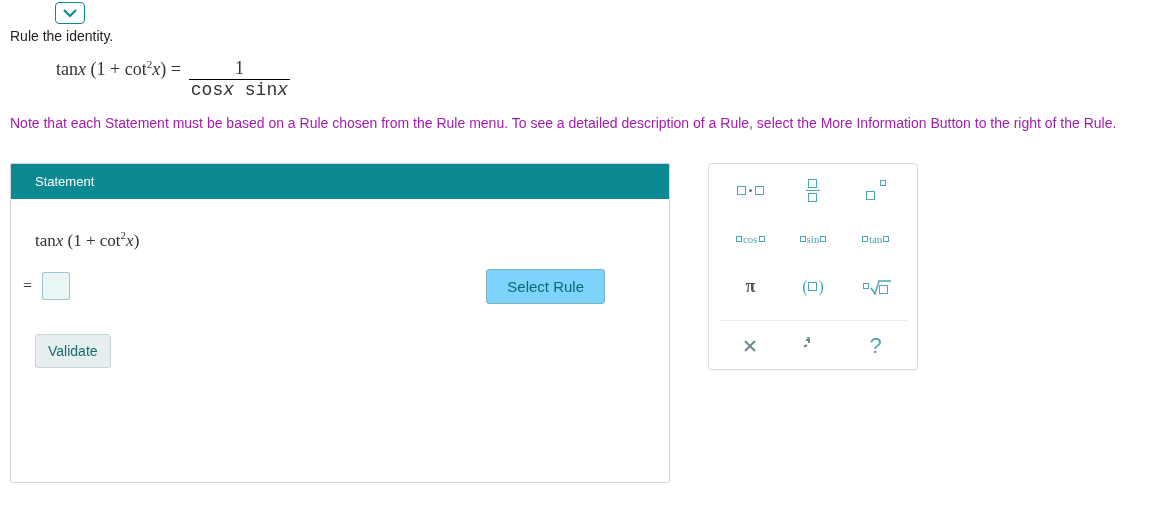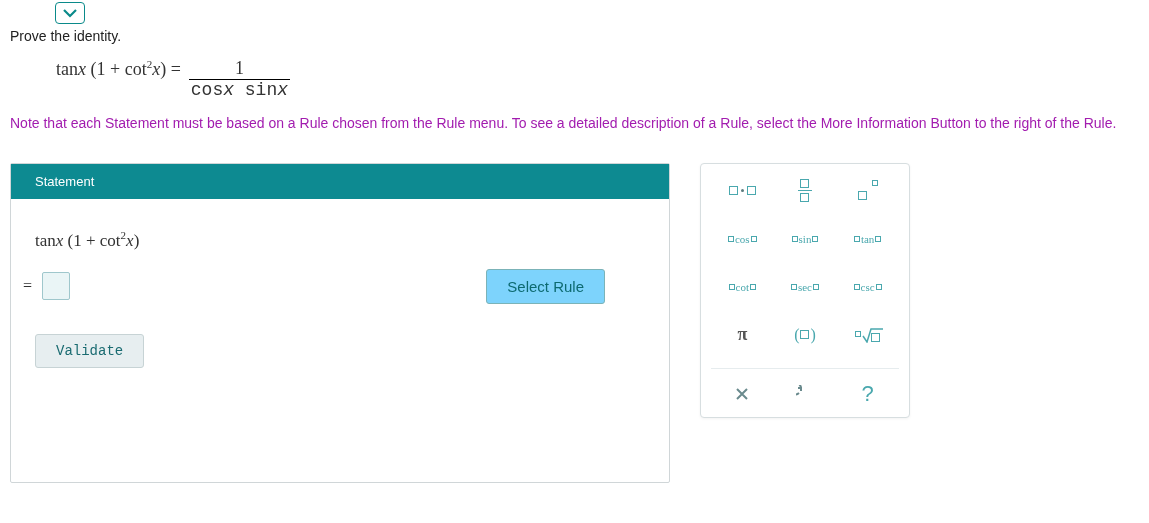--- a/index.html
+++ b/index.html
@@ -10,31 +10,31 @@
   .prompt-title { font-size: 14px; color: #222; margin-bottom: 14px; }
   .eq-wrap { margin: 0 0 14px 46px; font-family: 'Times New Roman', serif; font-size: 18px; display: flex; }
   .eq-wrap .lhs { margin-right: 6px; }
   .sup { font-size: 11px; vertical-align: super; }
   .frac { display: inline-flex; flex-direction: column; align-items: center; vertical-align: middle; margin-left: 2px; }
   .frac .num { padding: 0 2px; }
   .frac .bar { width: 100%; border-top: 1px solid #000; }
   .frac .den { padding: 0 2px; font-family: Liberation Mono, monospace; }
   .note { font-size: 14px; color: #a21caf; line-height: 1.35; margin-bottom: 30px; }
 
-  .work-area { display: flex; gap: 30px; padding: 0 10px; align-items: flex-start; }
+  .work-area { display: flex; gap: 38px; padding: 0 10px; align-items: flex-start; }
   .proof-panel { flex: 0 0 660px; border: 1px solid #d0d6d8; border-radius: 2px; background: #fff; min-height: 320px; position: relative; }
   .proof-header { display: flex; background: #0d8a91; color: #fff; font-size: 13px; }
   .ph-statement { flex: 0 0 460px; padding: 10px 24px; }
   .ph-rule { flex: 1; padding: 10px 24px; }
   .row1 { padding: 30px 24px 18px 24px; font-family: 'Times New Roman', serif; font-size: 17px; color: #333; }
   .row2 { display: flex; align-items: center; padding: 0 24px 20px 12px; }
   .eqsign { font-family: 'Times New Roman', serif; font-size: 16px; margin-right: 10px; color: #333; }
   .input-box { width: 28px; height: 28px; border: 1px solid #9fc7cc; background: #eaf5f6; border-radius: 2px; }
   .select-rule { margin-left: auto; margin-right: 40px; border: 1px solid #7bb3b8; background: #7dd3fc; color: #0d6a70; padding: 8px 20px; font-size: 15px; border-radius: 3px; cursor: pointer; font-family: inherit; }
-  .validate { margin: 10px 0 0 24px; border: 1px solid #c7d3d5; background: #e7eef0; color: #1a6b71; padding: 8px 20px; font-size: 14px; border-radius: 3px; cursor: pointer; font-family: Liberation Mono, monospace; }
+  .validate { margin: 10px 0 0 24px; border: 1px solid #c7d3d5; background: #e7eef0; color: #1a6b71; padding: 8px 12px; font-size: 14px; border-radius: 3px; cursor: pointer; font-family: Liberation Sans, sans-serif; }
 
   .palette { flex: 0 0 210px; border: 1px solid #d7dee0; border-radius: 4px; padding: 12px 10px 8px 10px; background: #fff; box-shadow: 0 1px 3px rgba(0,0,0,0.05); }
   .prow { display: flex; justify-content: space-around; align-items: center; margin-bottom: 18px; }
   .prow:last-child { margin-bottom: 4px; }
   .pbtn { width: 48px; height: 30px; display: flex; align-items: center; justify-content: center; cursor: pointer; border-radius: 3px; }
   .tiny-sq { width: 9px; height: 9px; border: 1.5px solid #4aa8ae; display: inline-block; }
   .tiny-sq-sm { width: 6px; height: 6px; border: 1.2px solid #4aa8ae; display: inline-block; }
   .dot { width: 3px; height: 3px; background: #5a7a7d; border-radius: 50%; display: inline-block; margin: 0 3px; vertical-align: middle; }
   .frac-icon { display: inline-flex; flex-direction: column; align-items: center; }
   .frac-icon .fbar { width: 14px; border-top: 1.5px solid #4aa8ae; margin: 2px 0; }
@@ -55,21 +55,21 @@
 </head>
 <body>
 
 <div class="chev">
   <svg viewBox="0 0 16 12">
       <path d="M2 3 L8 9 L14 3" fill="none" stroke="#0a8a8a" stroke-width="2.2"></path>
     </svg>
 </div>
 
 <div class="prompt">
-  <div class="prompt-title">Prove the identity.</div>
+  <div class="prompt-title">Rule the identity.</div>
 
   <div class="eq-wrap">
     <span class="lhs">tan<i>x</i> (1 + cot<span class="sup">2</span><i>x</i>) =</span>
     <span class="frac">
       <span class="num">1</span>
       <span class="bar"></span>
       <span class="den">cos<i>x</i> sin<i>x</i></span>
     </span>
   </div>
 
@@ -136,43 +136,20 @@
       </div>
       <div class="pbtn">
         <span class="trig">
             <span class="tiny-sq-sm"></span>
             <span>tan</span>
             <span class="tiny-sq-sm"></span>
           </span>
       </div>
     </div>
 
-    <div class="prow">
-      <div class="pbtn">
-        <span class="trig">
-            <span class="tiny-sq-sm"></span>
-            <span>cot</span>
-            <span class="tiny-sq-sm"></span>
-          </span>
-      </div>
-      <div class="pbtn">
-        <span class="trig">
-            <span class="tiny-sq-sm"></span>
-            <span>sec</span>
-            <span class="tiny-sq-sm"></span>
-          </span>
-      </div>
-      <div class="pbtn">
-        <span class="trig">
-            <span class="tiny-sq-sm"></span>
-            <span>csc</span>
-            <span class="tiny-sq-sm"></span>
-          </span>
-      </div>
-    </div>
 
     <div class="prow">
       <div class="pbtn">
         <span class="pi-sym">π</span>
       </div>
       <div class="pbtn">
         <span class="paren">(<span class="tiny-sq" style="margin:0 1px;"></span>)</span>
       </div>
       <div class="pbtn">
         <span class="sqrt-icon">

